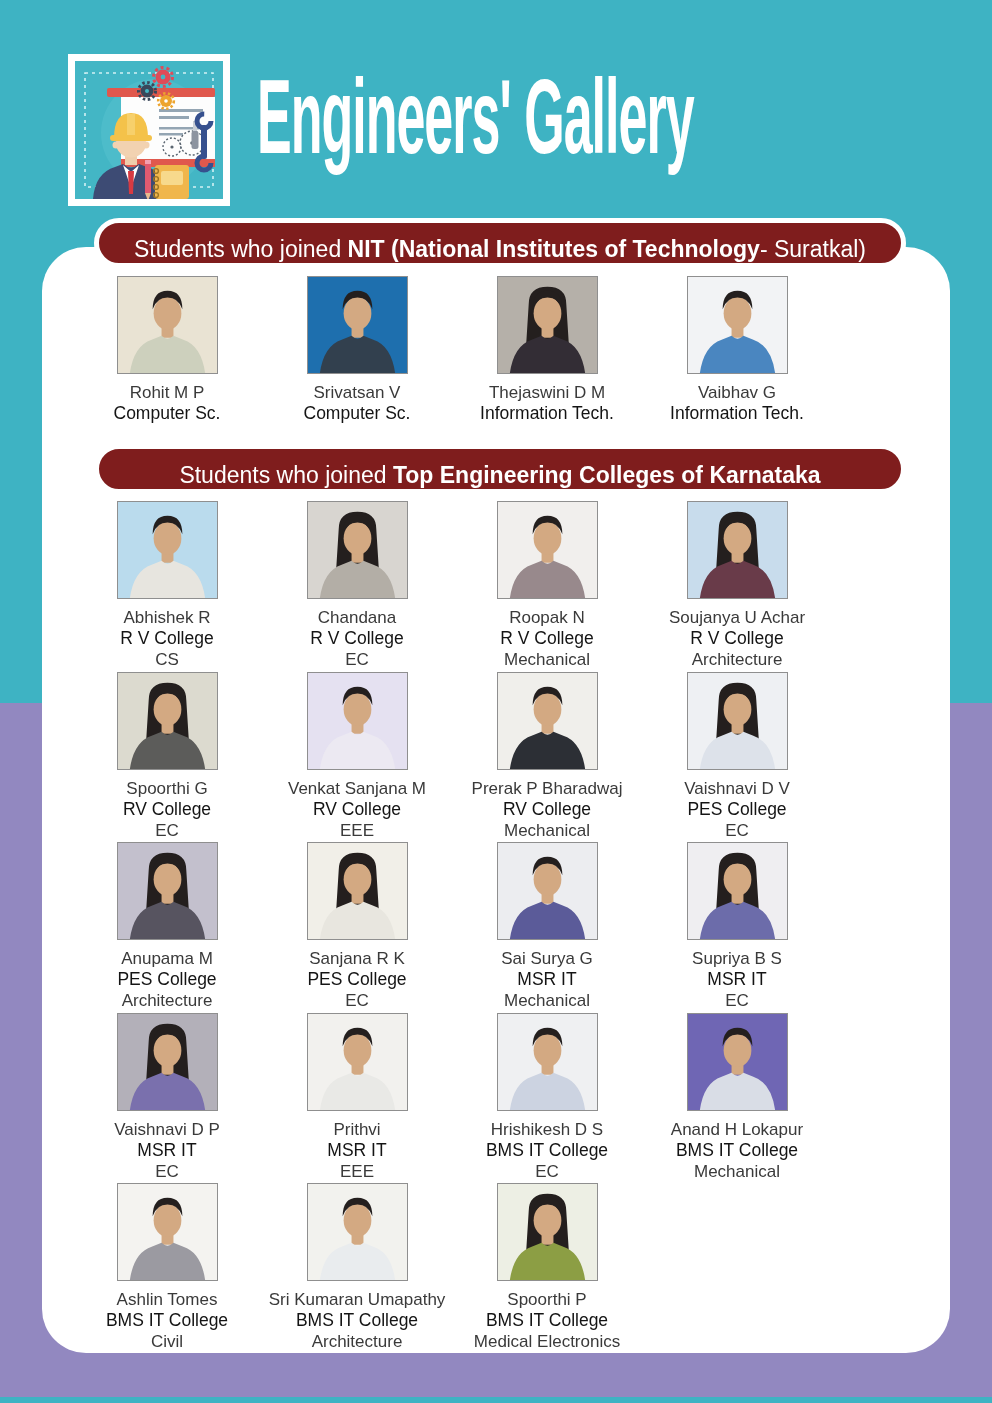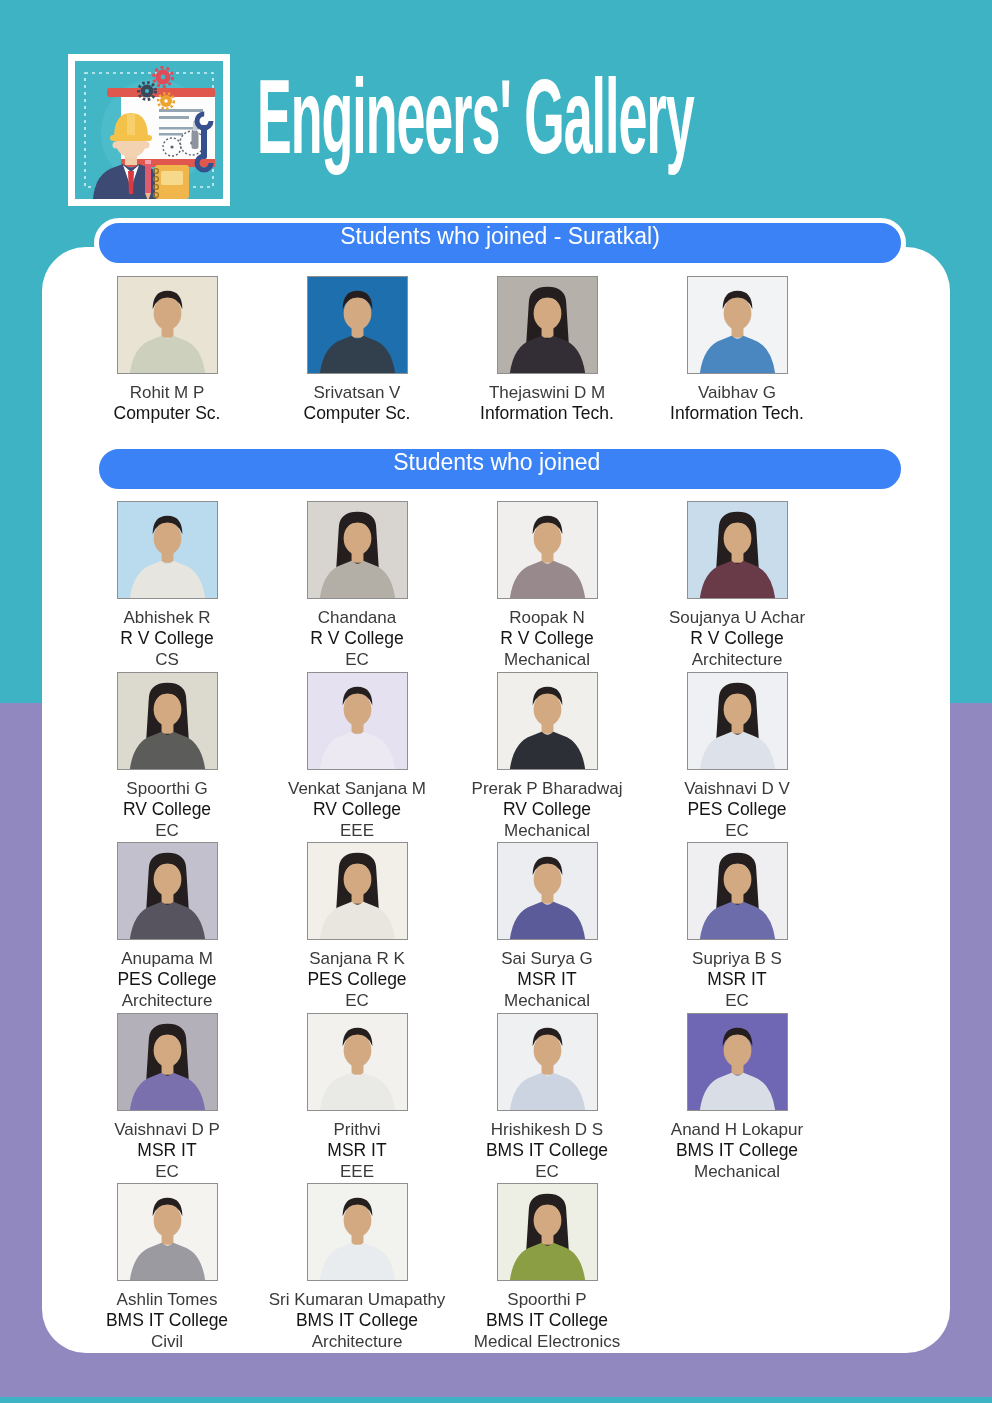--- a/index.html
+++ b/index.html
@@ -31,22 +31,22 @@
 
   
   .card {
     position:absolute; left:42px; top:247px; width:908px; height:1106px;
     background:#ffffff; border-radius:44px;
   }
 
   
   .banner {
     position:absolute; left:94px; width:812px; height:50px;
-    background:#3b82f6; border:5px solid #ffffff; border-radius:30px;
-    display:flex; align-items:flex-start; justify-content:center;
+    background:#7f1d1d; border:5px solid #ffffff; border-radius:30px;
+    display:flex; align-items:flex-end; justify-content:center;
     color:#ffffff; font-size:23px; white-space:pre;
   }
   .banner b { font-weight:700; }
   .banner-1 { top:218px; }
   .banner-2 { top:444px; }
 
   
   .grid {
     position:absolute; left:42px; width:820px;
     display:grid; grid-template-columns:repeat(4,190px); justify-content:center;
@@ -128,24 +128,24 @@
   </svg>
 </div>
 
 <h1 class="title">
   <span>Engineers' Gallery</span>
 </h1>
 
 <div class="card"></div>
 
 <div class="banner banner-1">
-  <span>Students who joined </span><span>- Suratkal)</span>
+  <span>Students who joined </span><b>NIT (National Institutes of Technology</b><span>- Suratkal)</span>
 </div>
 <div class="banner banner-2">
-  <span>Students who joined </span><span></span>
+  <span>Students who joined </span><b>Top Engineering Colleges of Karnataka</b><span></span>
 </div>
 
 <div class="grid grid-nit">
   <div class="cell">
     <div class="photo">
       <svg viewBox="0 0 100 98" preserveAspectRatio="none">
         <rect class="av-bg" x="0" y="0" width="100" height="98" fill="#e9e3d3"></rect>
         <path class="av-long" d="M31,28 Q31,10 50,10 Q69,10 69,28 L72,76 Q60,68 50,68 Q40,68 28,76 Z" fill="#241f1e" style="display: none;"></path>
         <rect x="44" y="48" width="12" height="14" fill="#d3a982"></rect>
         <ellipse cx="50" cy="37" rx="14" ry="17" fill="#d3a982"></ellipse>

